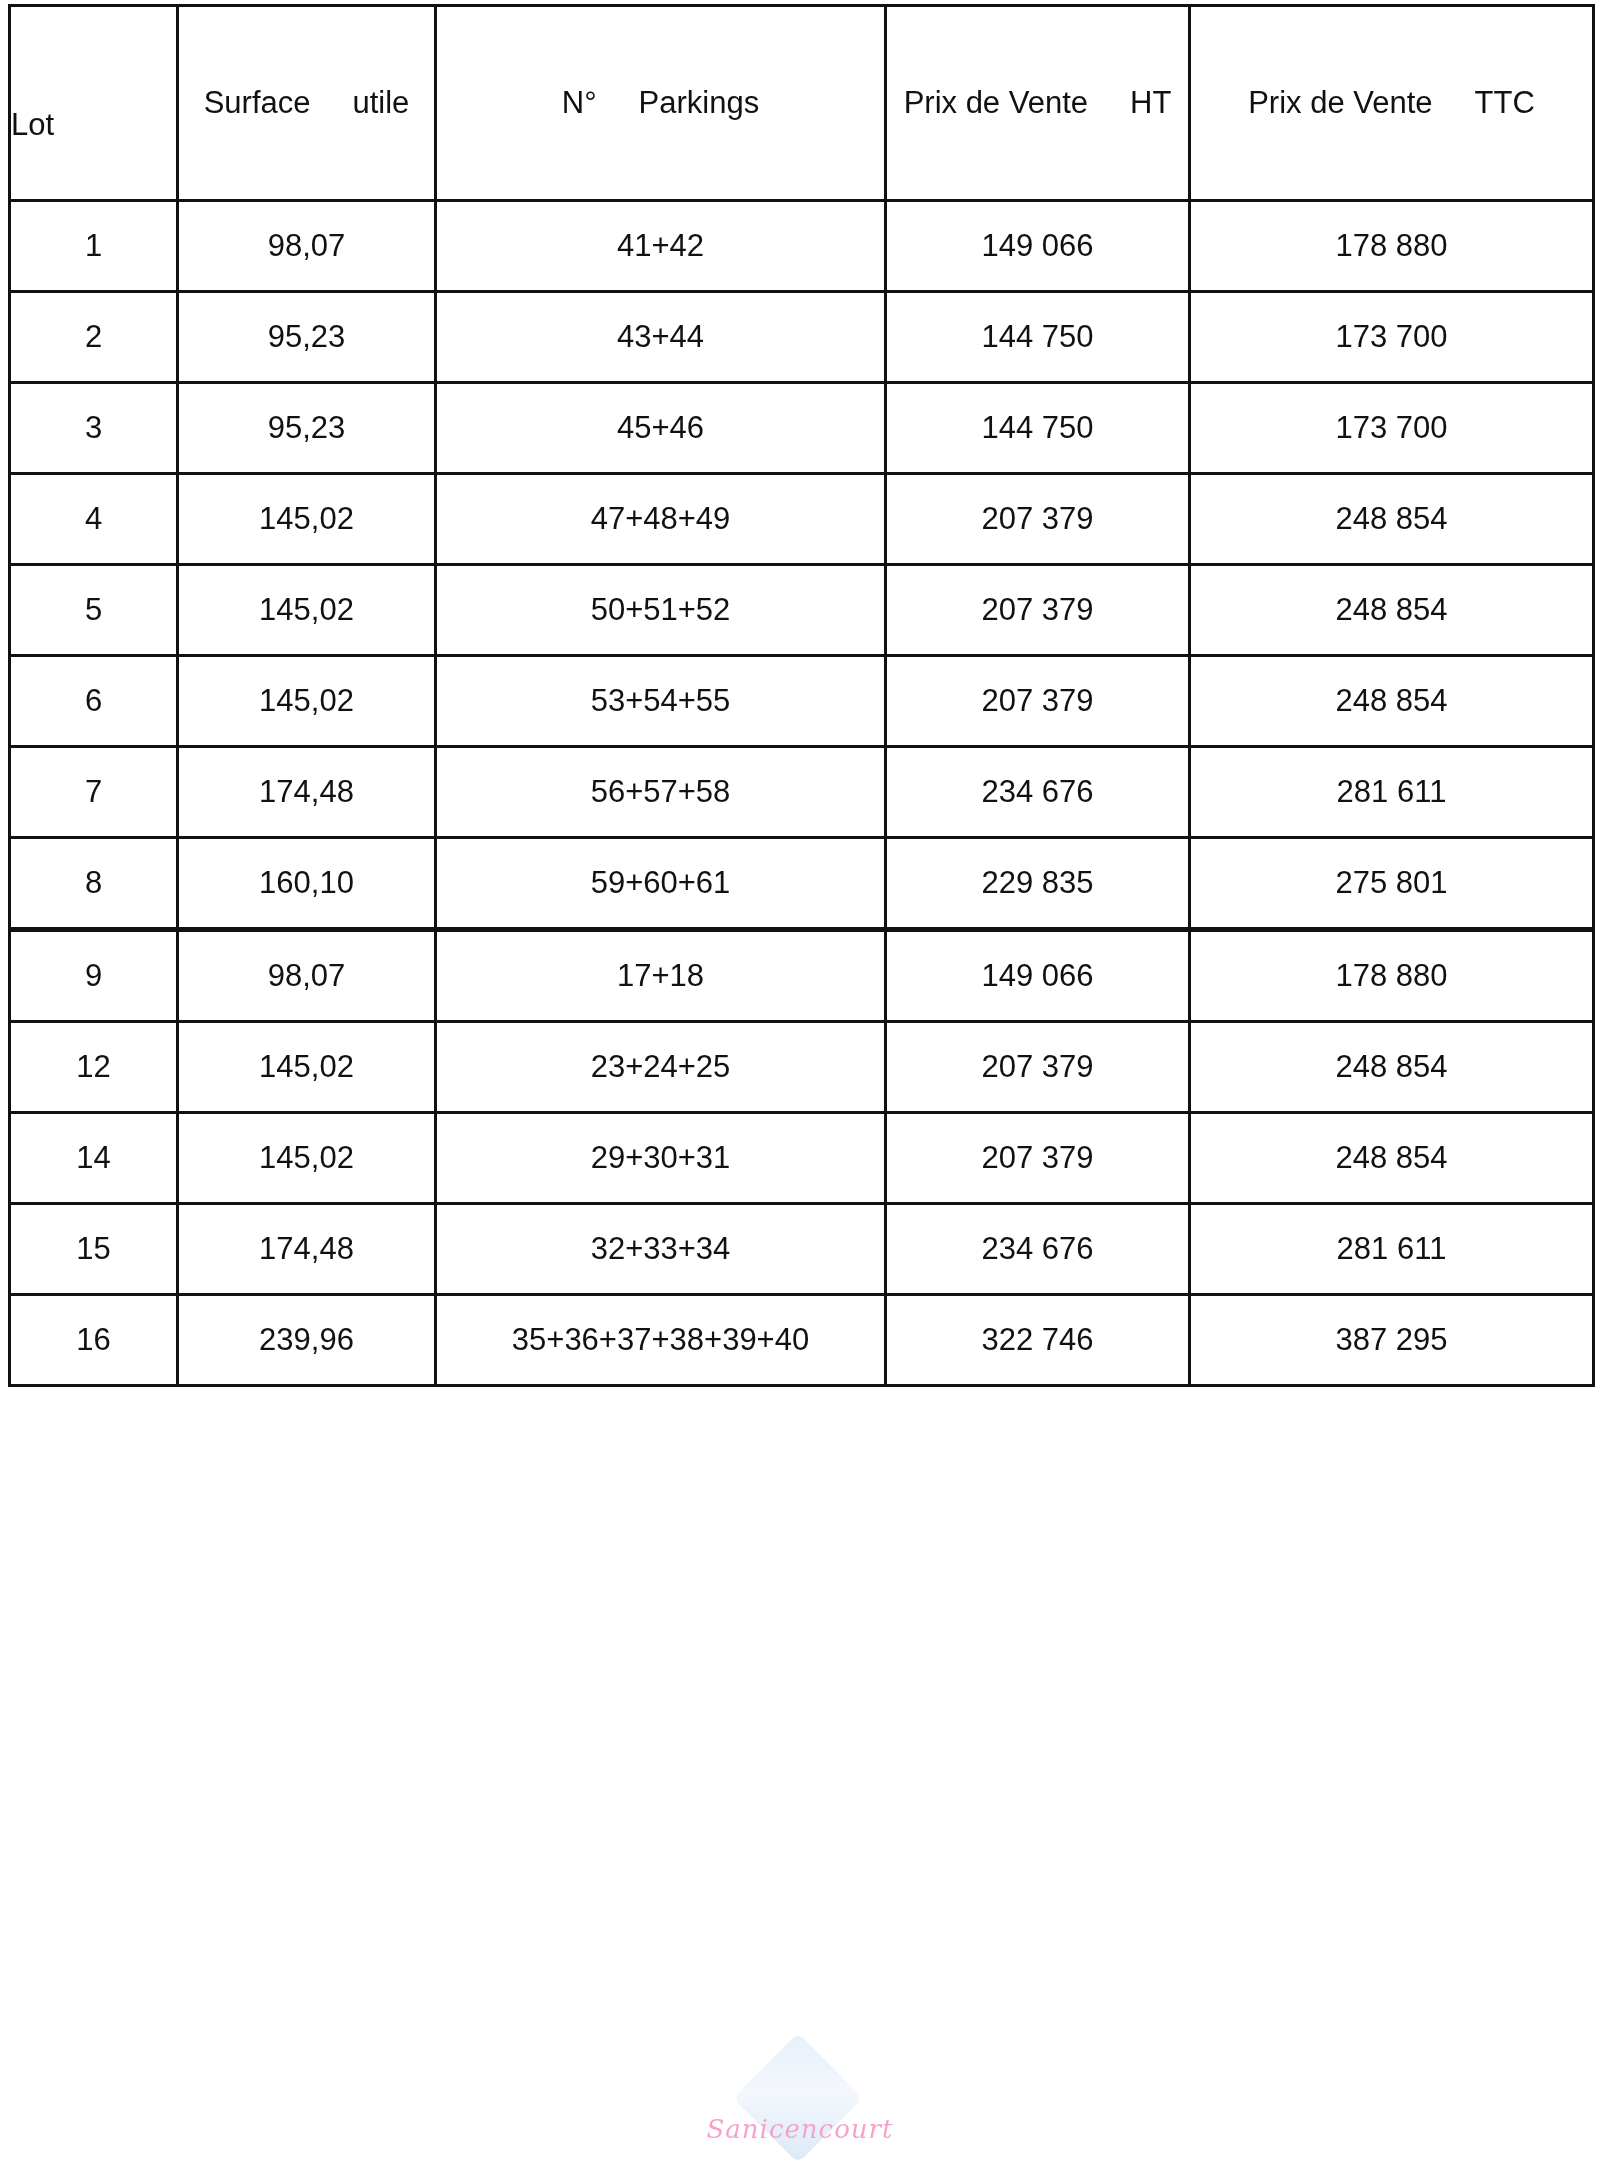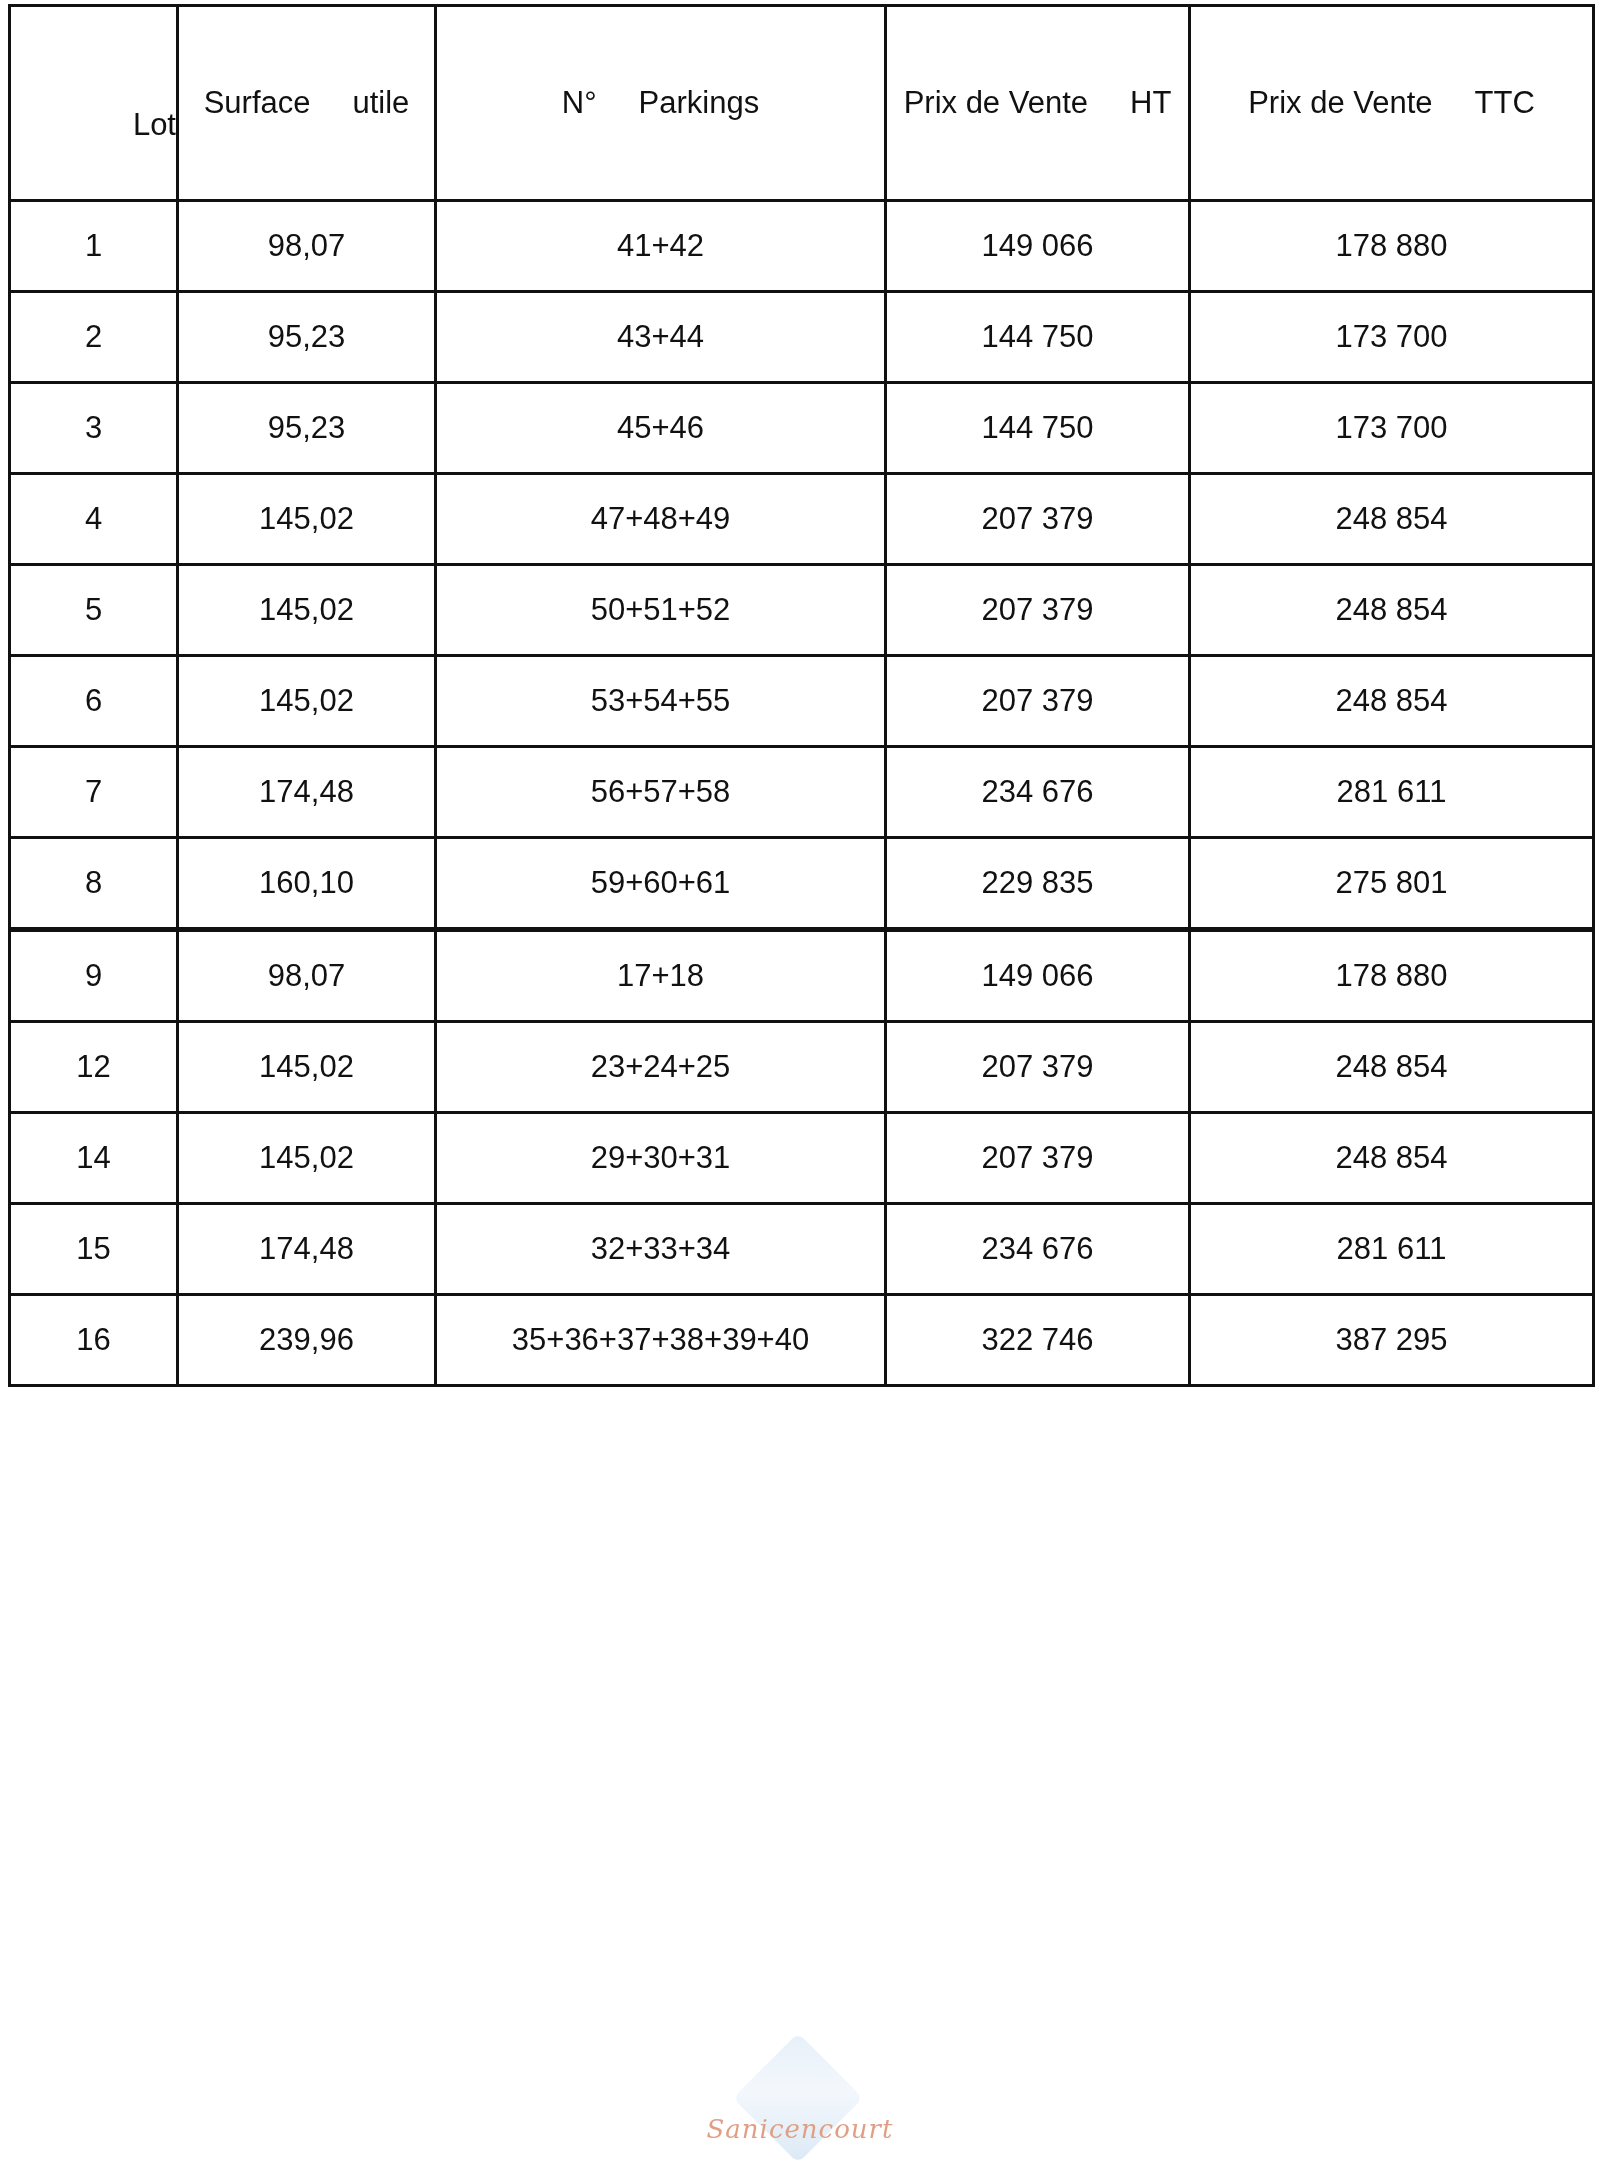--- a/index.html
+++ b/index.html
@@ -65,21 +65,21 @@
     align-items: center;
     height: 100%;
     gap: 42px;
   }
   .hdr-line1 { display: block; }
   .hdr-line2 { display: block; }
   .hdr-bold { font-weight: normal; }
   .hdr-single {
     display: flex;
     align-items: center;
-    justify-content: flex-end;
+    justify-content: flex-start;
     height: 100%;
     margin-top: 36px;
   }
   .hdr-single .hdr-line1 { position: relative; top: 4px; }
 
   tbody td {
     height: 88px;
   }
 
   td.ht-cell { font-weight: bold; }
@@ -111,21 +111,21 @@
   }
   .watermark .wm-text {
     position: absolute;
     left: 0;
     top: 62px;
     width: 200px;
     text-align: center;
     font-family: "DejaVu Serif", serif;
     font-style: italic;
     font-size: 26px;
-    color: #c2410c;
+    color: #ec4899;
     letter-spacing: 1px;
   }
 </style>
 </head>
 <body>
 
 <div class="sheet">
 
   <table class="price-table">
     <colgroup>

